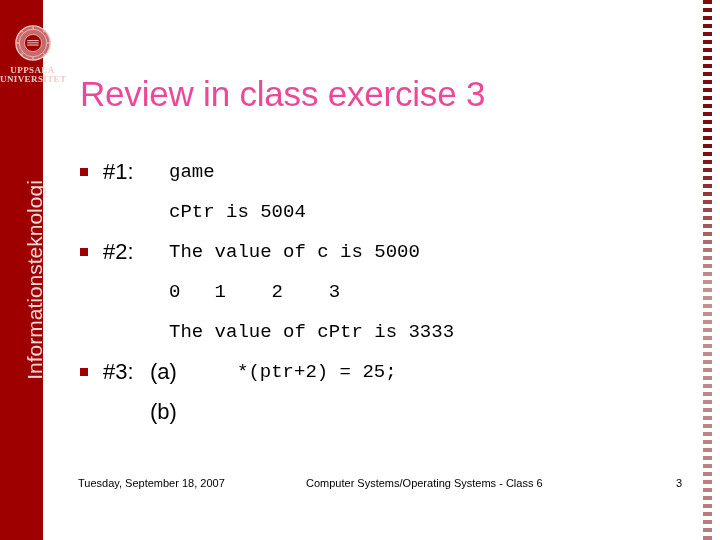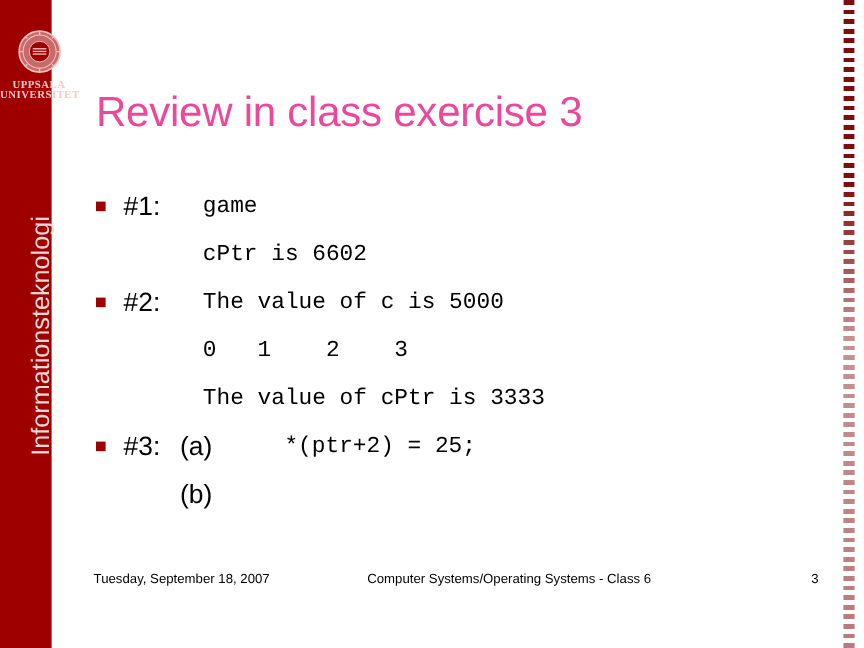--- a/index.html
+++ b/index.html
@@ -241,21 +241,21 @@
 
 <div id="content">
 
   <div class="line-row">
     <span class="bullet-square"></span>
     <span class="tag">#1:</span>
     <span class="code">game</span>
   </div>
 
   <div class="line-row">
-    <span class="code">cPtr is 6602</span>
+    <span class="code">cPtr is 5004</span>
   </div>
 
   <div class="line-row">
     <span class="bullet-square"></span>
     <span class="tag">#2:</span>
     <span class="code">The value of c is 5000</span>
   </div>
 
 
   <div class="line-row">

